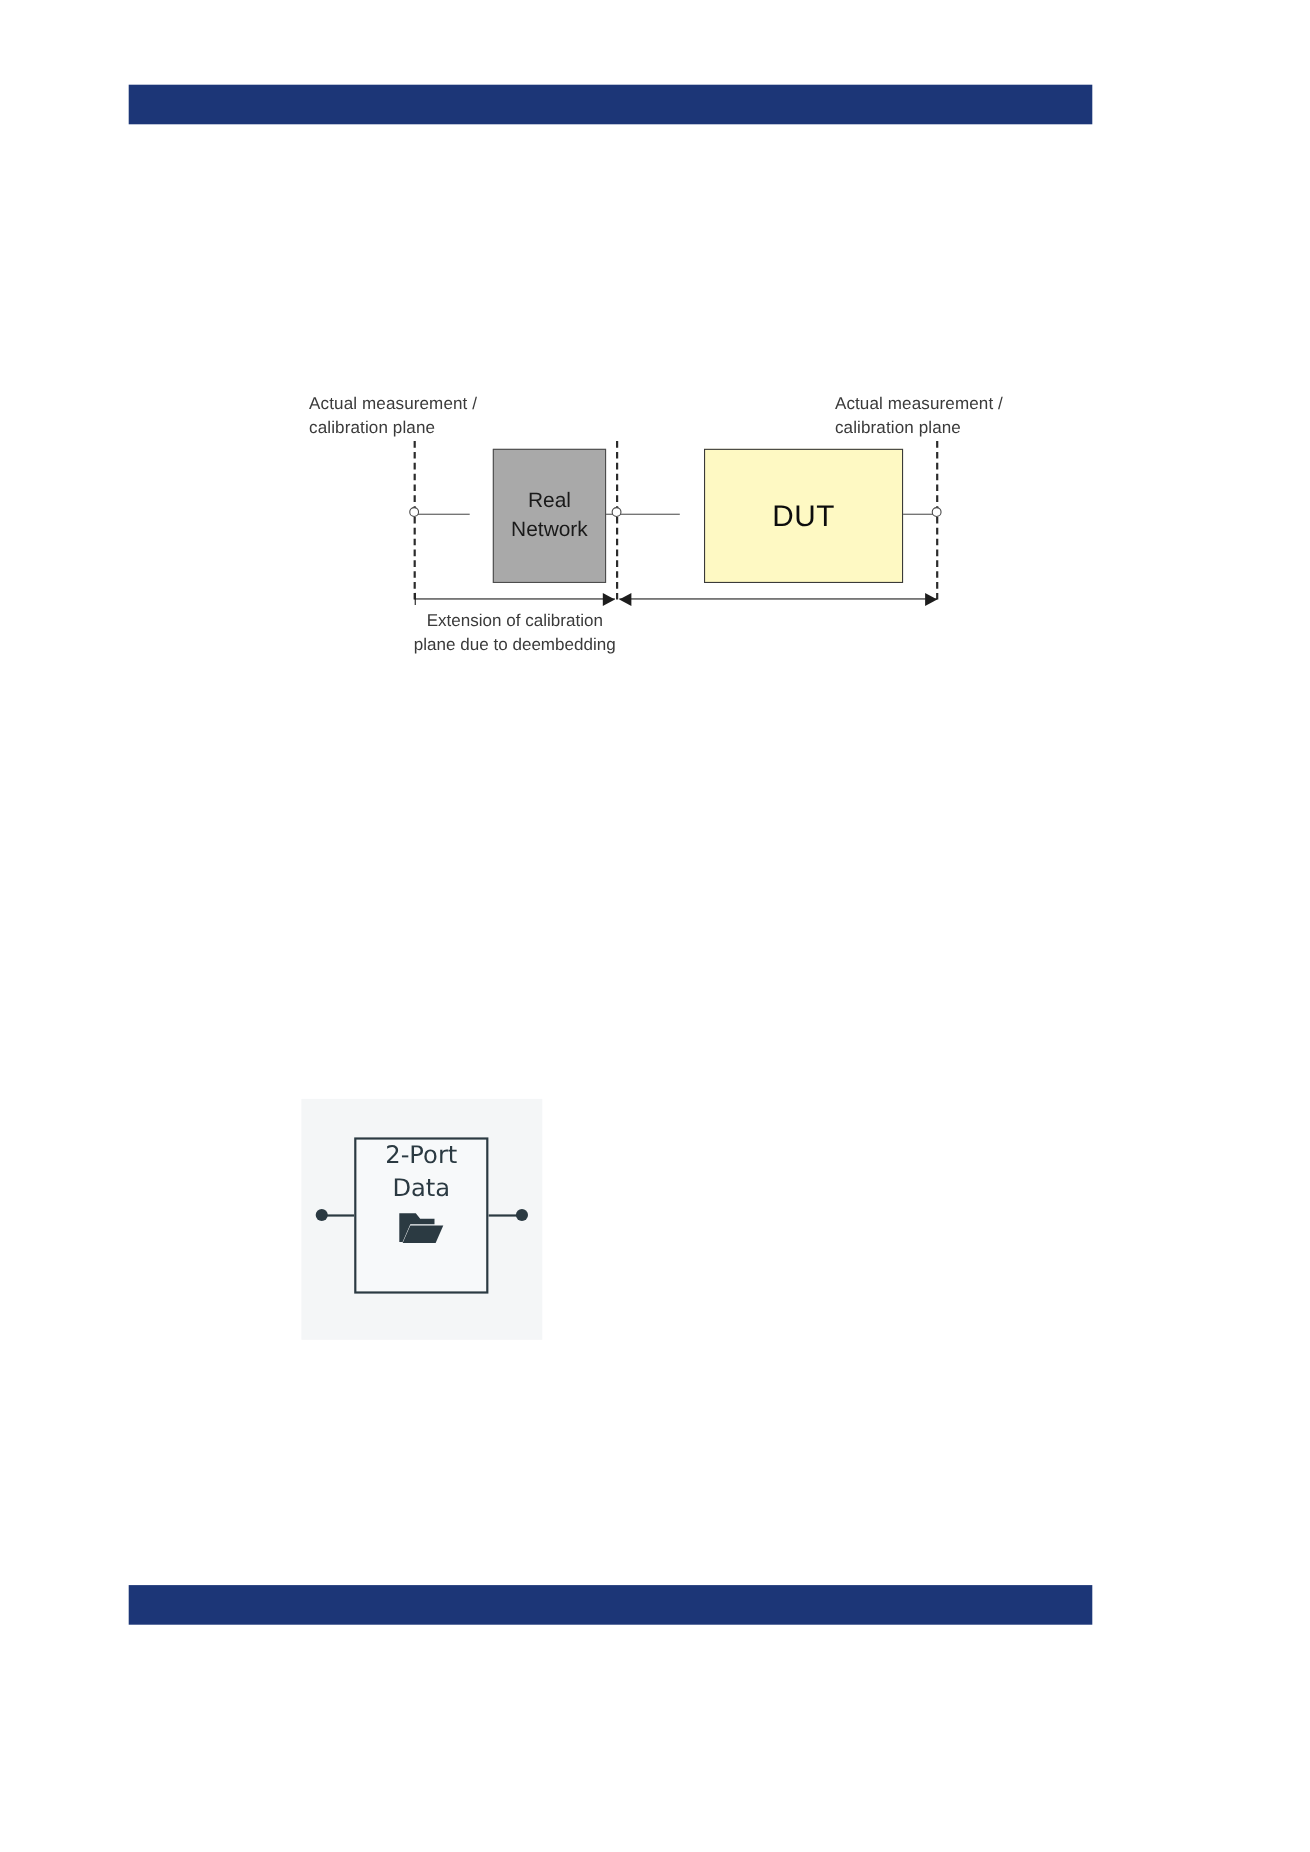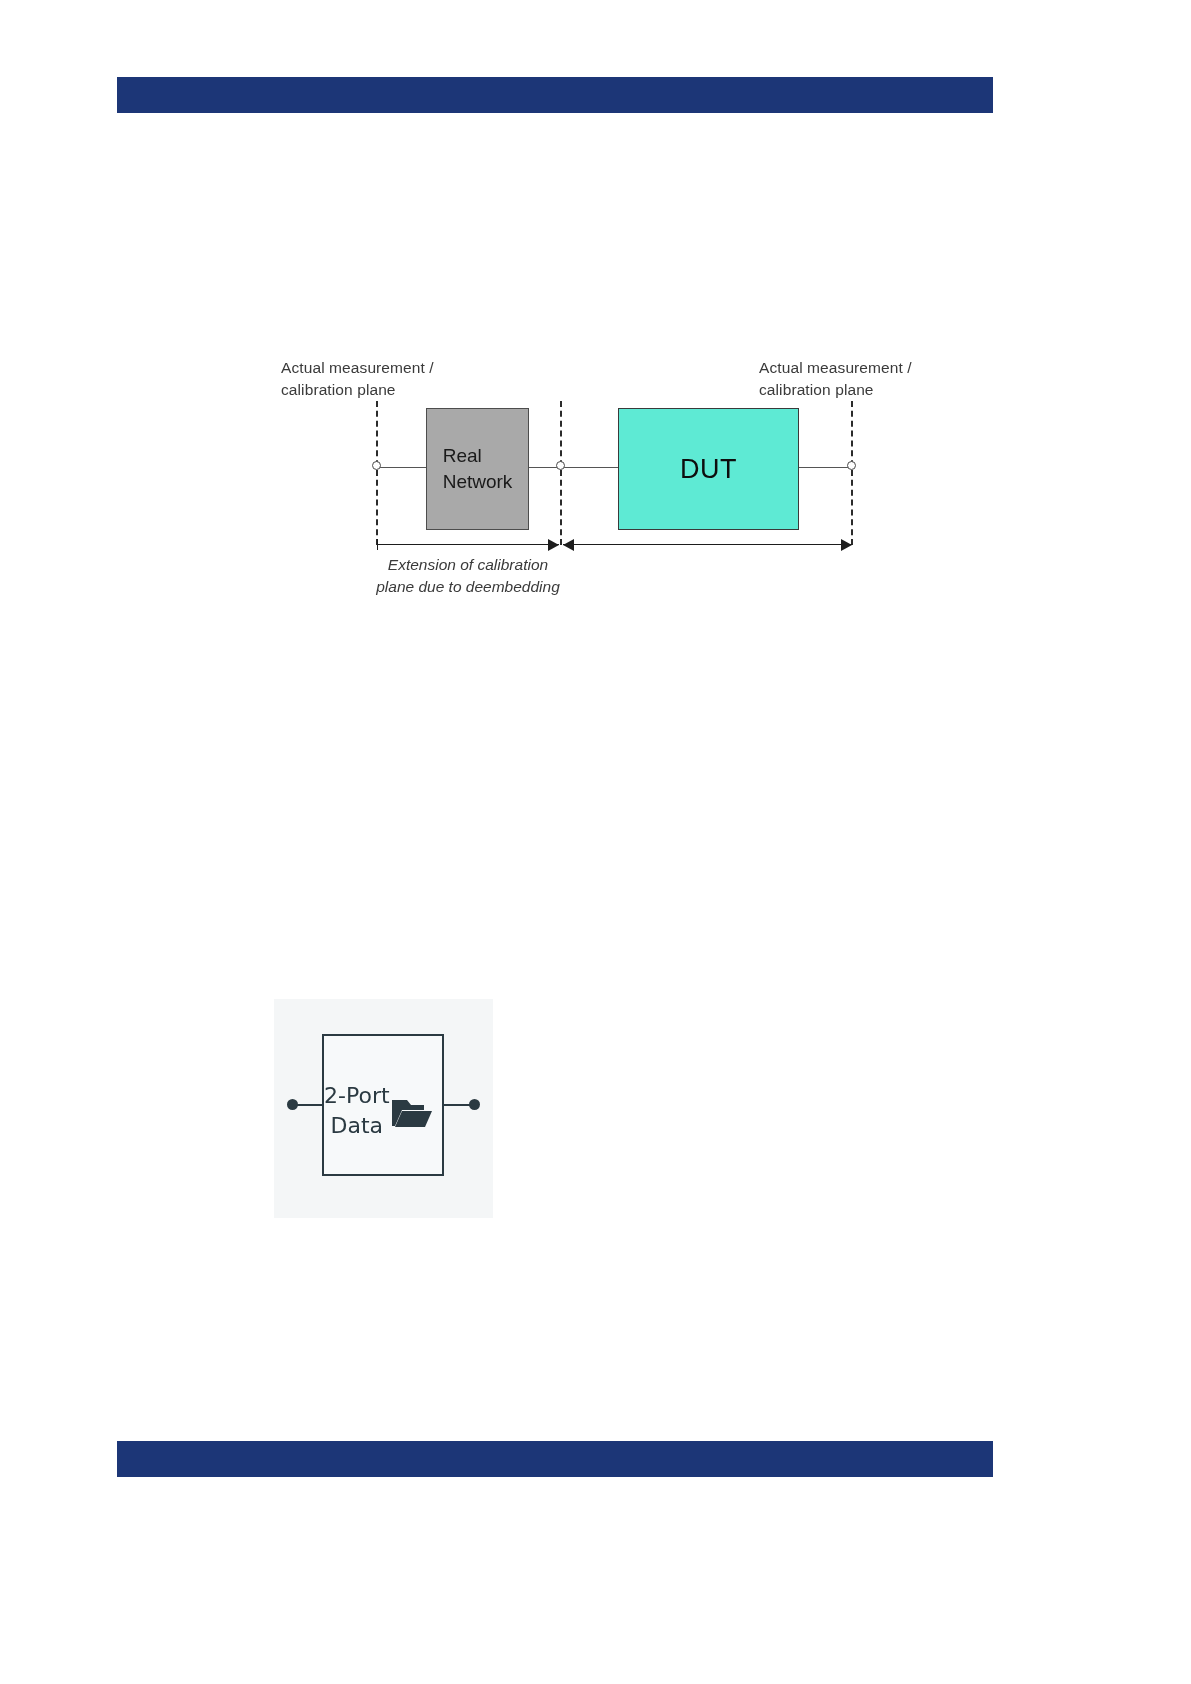--- a/index.html
+++ b/index.html
@@ -81,39 +81,41 @@
   #terminal-left  { left: 111px; }
   #terminal-mid   { left: 295px; }
   #terminal-right { left: 586px; }
 
   .block {
     position: absolute;
     box-sizing: border-box;
     display: flex;
     align-items: center;
     justify-content: center;
+    text-align: center;
+    margin-left: 22px;
   }
   #block-real-network {
     left: 165px;
     top: 63px;
     width: 103px;
     height: 122px;
     background: #a9a9a9;
     border: 1.6px solid #4d4d4d;
     font-size: 19px;
     line-height: 26px;
     color: #1a1a1a;
     white-space: pre-line;
   }
   #block-dut {
     left: 357px;
     top: 63px;
     width: 181px;
     height: 122px;
-    background: #5eead4;
+    background: #fef9c3;
     border: 1.6px solid #3a3a3a;
     font-size: 27px;
     color: #0d0d0d;
     letter-spacing: .5px;
   }
 
   
   .span {
     position: absolute;
     top: 194px;
@@ -158,21 +160,21 @@
   #span-results .arrow.right { right: 0; }
 
   .span-label {
     position: absolute;
     font-size: 15.5px;
     line-height: 22px;
     color: #3a3a3a;
     white-space: pre-line;
     text-align: center;
   }
-  #span-label-extension { left: 82px;  top: 209px; width: 250px; font-style: italic; }
+  #span-label-extension { left: 82px;  top: 209px; width: 250px; }
   #span-label-results   { left: 340px; top: 209px; width: 250px; }
 
   
   #figure-2port {
     position: absolute;
     left: 274px;
     top: 999px;
     width: 219px;
     height: 219px;
     background: #f4f6f7;
@@ -180,23 +182,23 @@
   #twoport-box {
     position: absolute;
     left: 48px;
     top: 35px;
     width: 122px;
     height: 142px;
     box-sizing: border-box;
     background: #f7f9fa;
     border: 2.5px solid #2b3a42;
     display: flex;
+    flex-direction: column;
     align-items: center;
     justify-content: flex-start;
-    padding-top: 11px;
   }
   #twoport-title {
     font-size: 22px;
     line-height: 30px;
     color: #2b3a42;
     text-align: center;
     white-space: pre-line;
     font-family: "DejaVu Sans", sans-serif;
   }
   #folder-icon {

